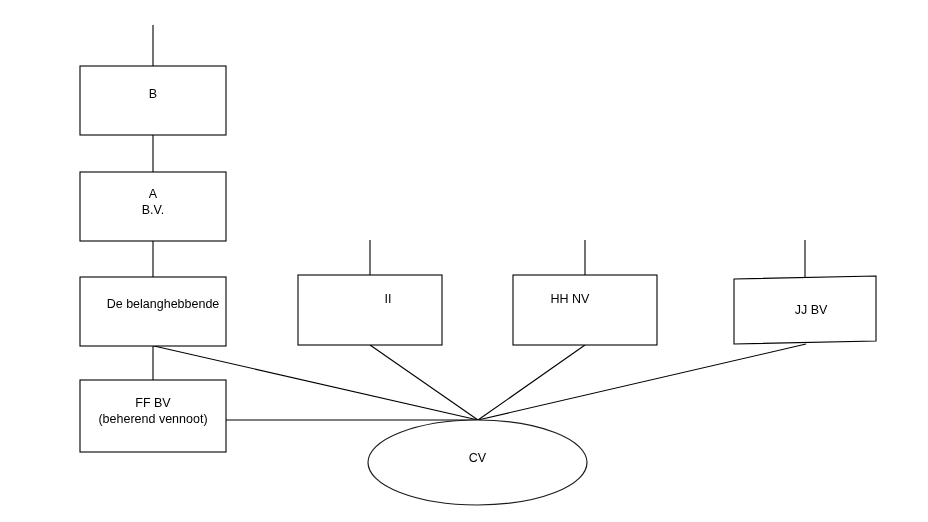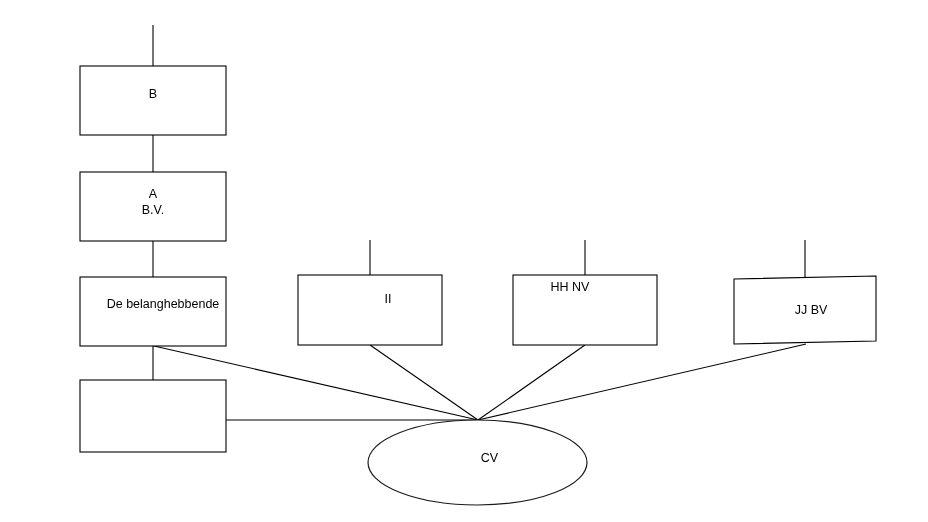--- a/index.html
+++ b/index.html
@@ -90,22 +90,24 @@
     </g>
   </svg>
 
   <div class="node-label" style="left:80px; top:86px; width:146px;">B</div>
 
   <div class="node-label" style="left:80px; top:186px; width:146px;">A
 B.V.</div>
 
   <div class="node-label" style="left:80px; top:296px; width:166px;">De belanghebbende</div>
 
+  <div class="node-label" style="left:78px; top:395px; width:150px;">FF BV
+(beherend vennoot)</div>
 
   <div class="node-label" style="left:316px; top:291px; width:144px;">II</div>
 
-  <div class="node-label" style="left:498px; top:279px; width:144px;">HH NV</div>
+  <div class="node-label" style="left:498px; top:291px; width:144px;">HH NV</div>
 
   <div class="node-label" style="left:734px; top:302px; width:154px;">JJ BV</div>
 
-  <div class="node-label" style="left:380px; top:450px; width:219px;">CV</div>
+  <div class="node-label" style="left:368px; top:450px; width:219px;">CV</div>
 
 </div>
 
 </body></html>

